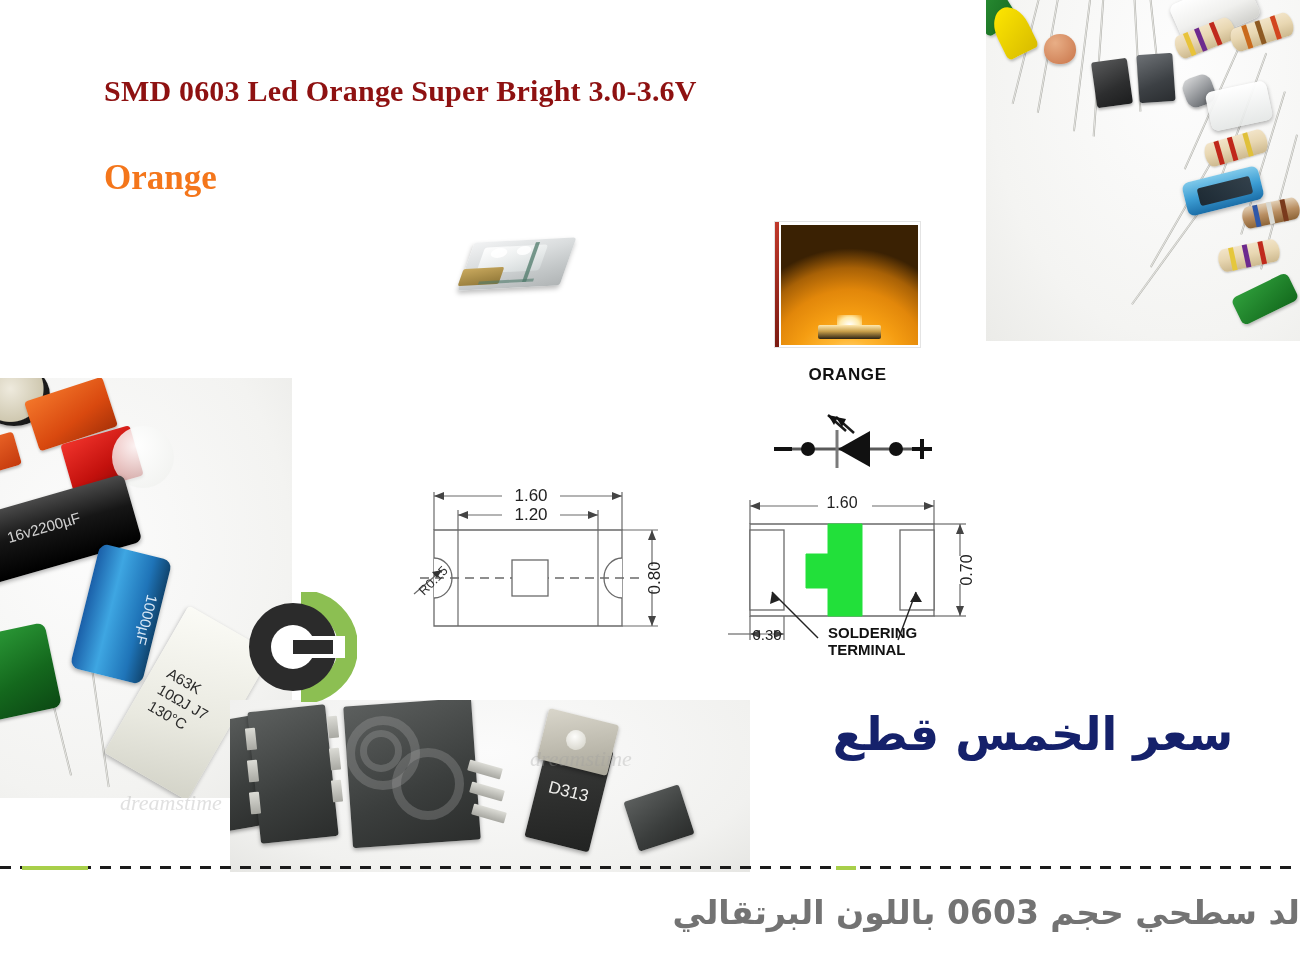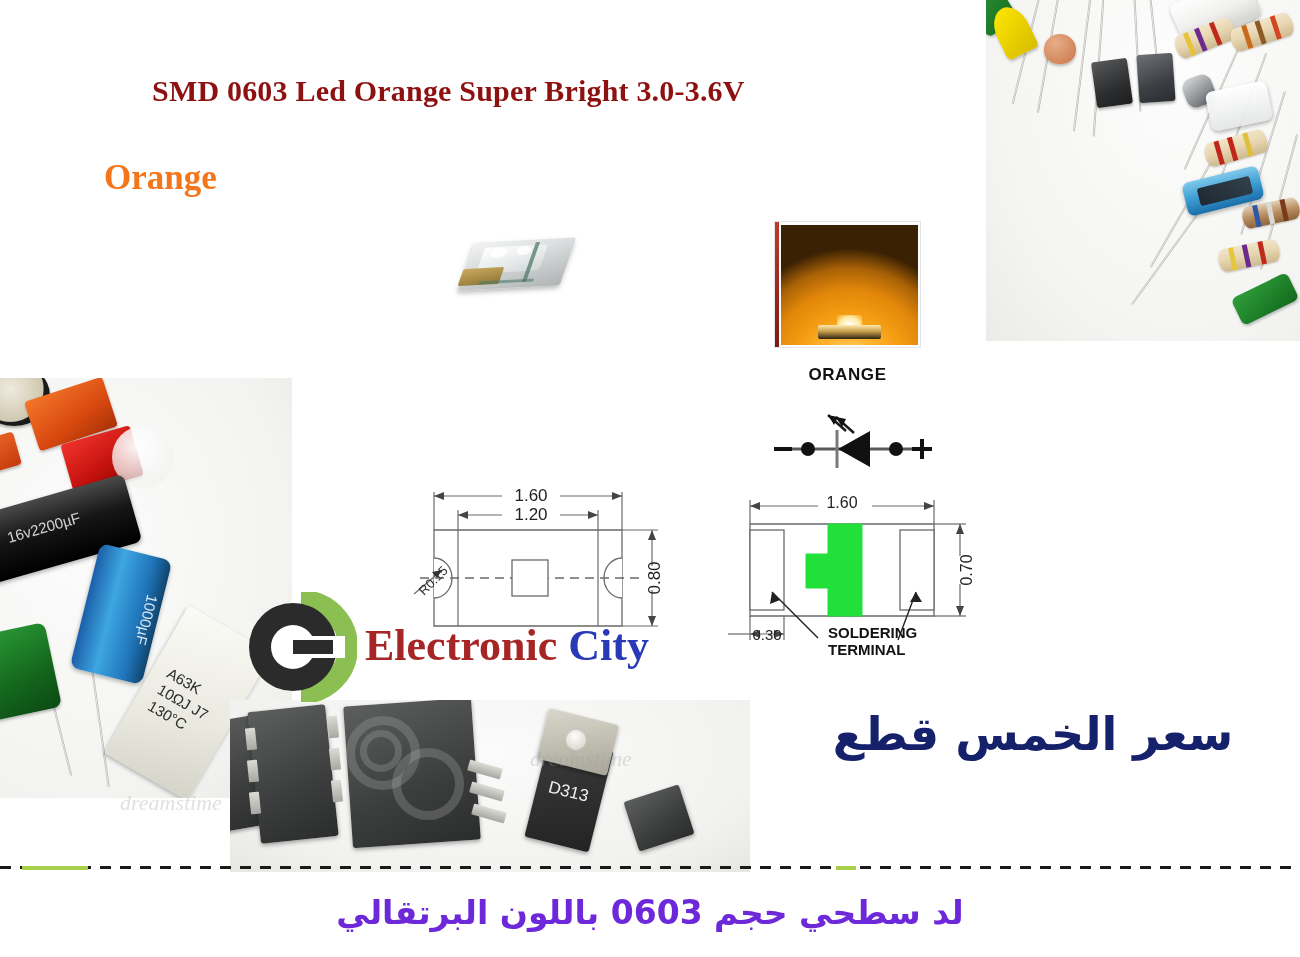--- a/index.html
+++ b/index.html
@@ -45,21 +45,20 @@
       border-radius:3px;box-shadow:0 2px 4px rgba(0,0,0,.35);}
   .pin{position:absolute;background:linear-gradient(180deg,#dcdcd6,#a8a8a2);border-radius:1px;}
   .to220{position:absolute;border-radius:3px;box-shadow:0 2px 4px rgba(0,0,0,.35);}
 
   
   #title{
     position:absolute;left:104px;top:74px;
     font-size:30px;font-weight:bold;color:#8e1111;
     letter-spacing:.2px;white-space:nowrap;
     font-family:"Liberation Serif", serif;
-    margin-left:48px;
   }
   #subtitle{
     position:absolute;left:104px;top:158px;
     font-size:35px;font-weight:bold;color:#F4761B;
     font-family:"Liberation Serif", serif;
   }
 
   
   #led-photo{position:absolute;left:455px;top:228px;width:125px;height:80px;}
   #led-body{position:absolute;left:12px;top:12px;width:100px;height:48px;
@@ -121,22 +120,22 @@
   #price .l2{display:block;}
 
   
   #sep{position:absolute;left:0;top:866px;width:1300px;height:3px;
      background-image:repeating-linear-gradient(90deg,#1a1a1a 0 11px,transparent 11px 20px);}
   .sepgreen{position:absolute;top:866px;height:4px;background:#a8cf4a;}
 
   
   #caption{
     position:absolute;left:0;right:0;top:893px;
-    text-align:center;direction:rtl;
-    color:#6d28d9;font-weight:bold;font-size:33px;
+    text-align:right;direction:rtl;
+    color:#737373;font-weight:bold;font-size:33px;
     font-family:"DejaVu Sans", sans-serif;
   }
 
   
   .wm-ring{position:absolute;border:9px solid rgba(170,170,170,.30);border-radius:50%;}
   .wm-txt{position:absolute;color:rgba(160,160,160,.32);font-size:22px;
      font-family:"Liberation Serif", serif;font-style:italic;}
 </style>
 </head>
 <body>
@@ -441,23 +440,20 @@
       <svg width="112" height="110" viewBox="0 0 112 110">
 
         <path d="M56,8 a47,47 0 1,0 0,94" fill="none" stroke="#8cbf52" stroke-width="20" transform="rotate(180 56 55)"></path>
 
         <circle cx="48" cy="55" r="44" fill="#2b2b2b"></circle>
         <circle cx="48" cy="55" r="22" fill="#ffffff"></circle>
         <rect x="48" y="44" width="52" height="22" fill="#ffffff"></rect>
         <rect x="48" y="48" width="40" height="14" fill="#2b2b2b"></rect>
       </svg>
     </div>
-    <div id="logo-text">
-      <span class="w1">Electronic</span><span>&nbsp;</span><span class="w2">City</span>
-    </div>
   </div>
 
   <div id="price">
     <span>سعر الخمس قطع</span>
   </div>
 
   <div id="sep"></div>
   <div class="sepgreen" style="left:22px;width:66px;"></div>
   <div class="sepgreen" style="left:836px;width:20px;"></div>
 

